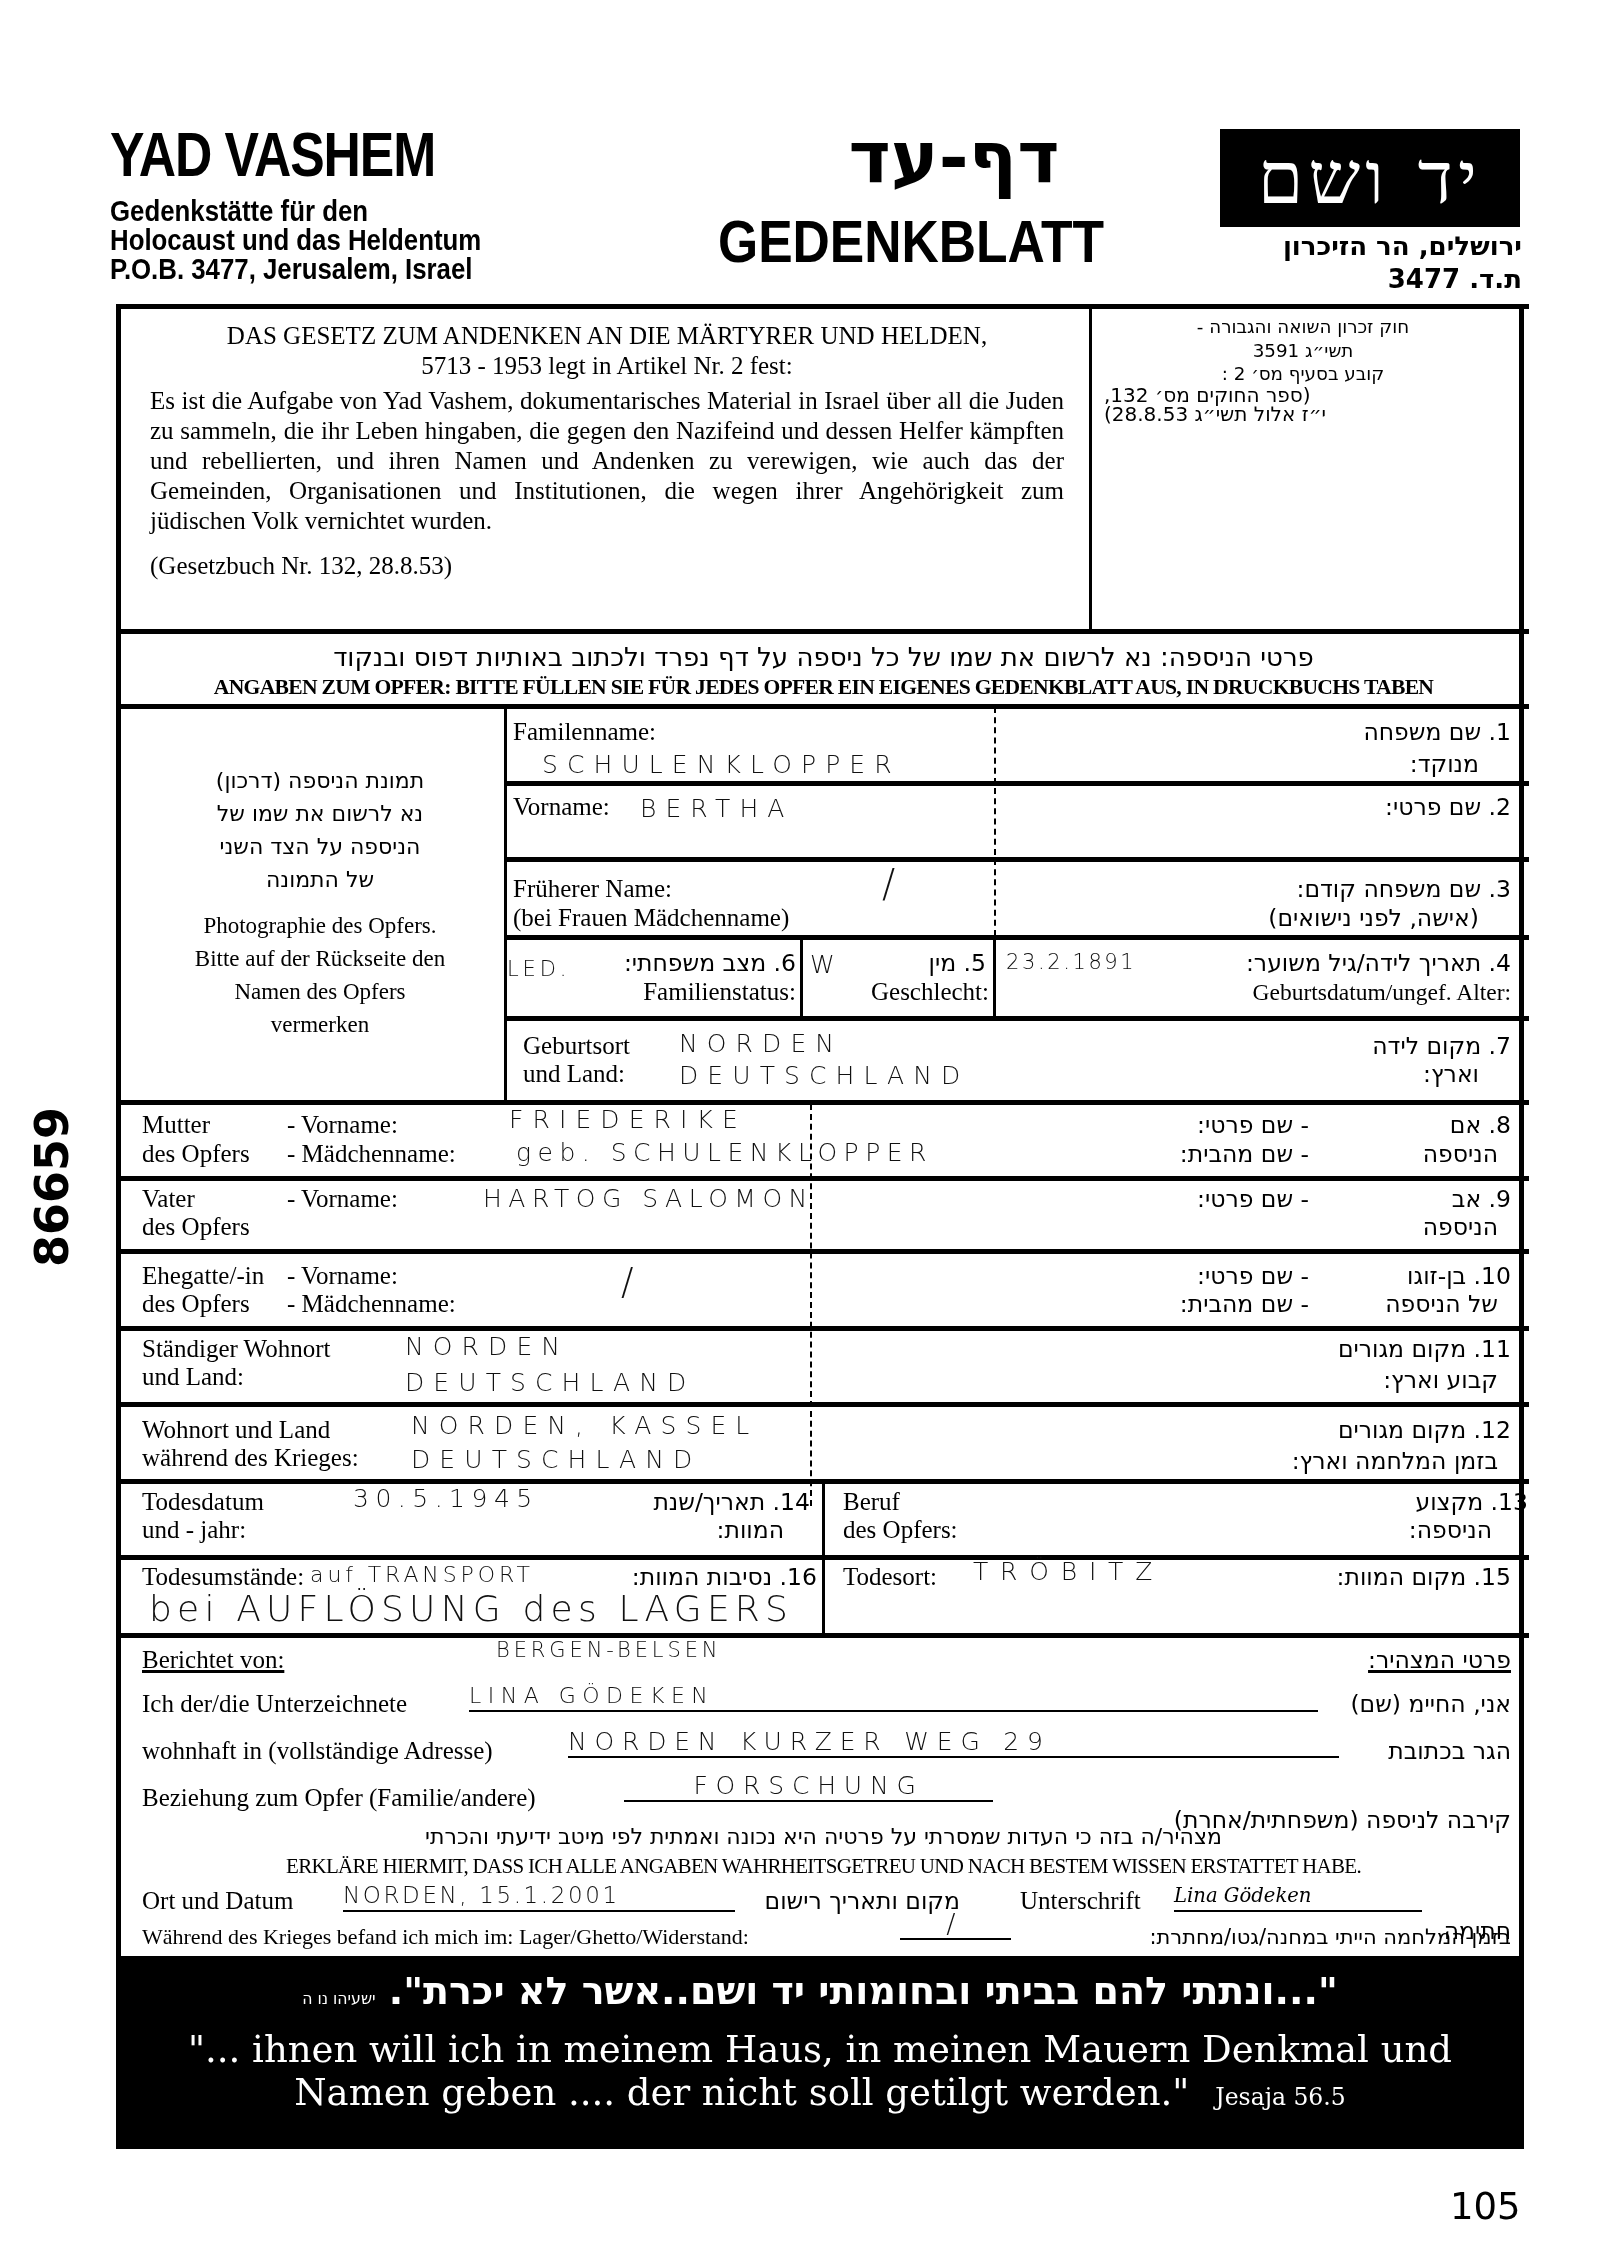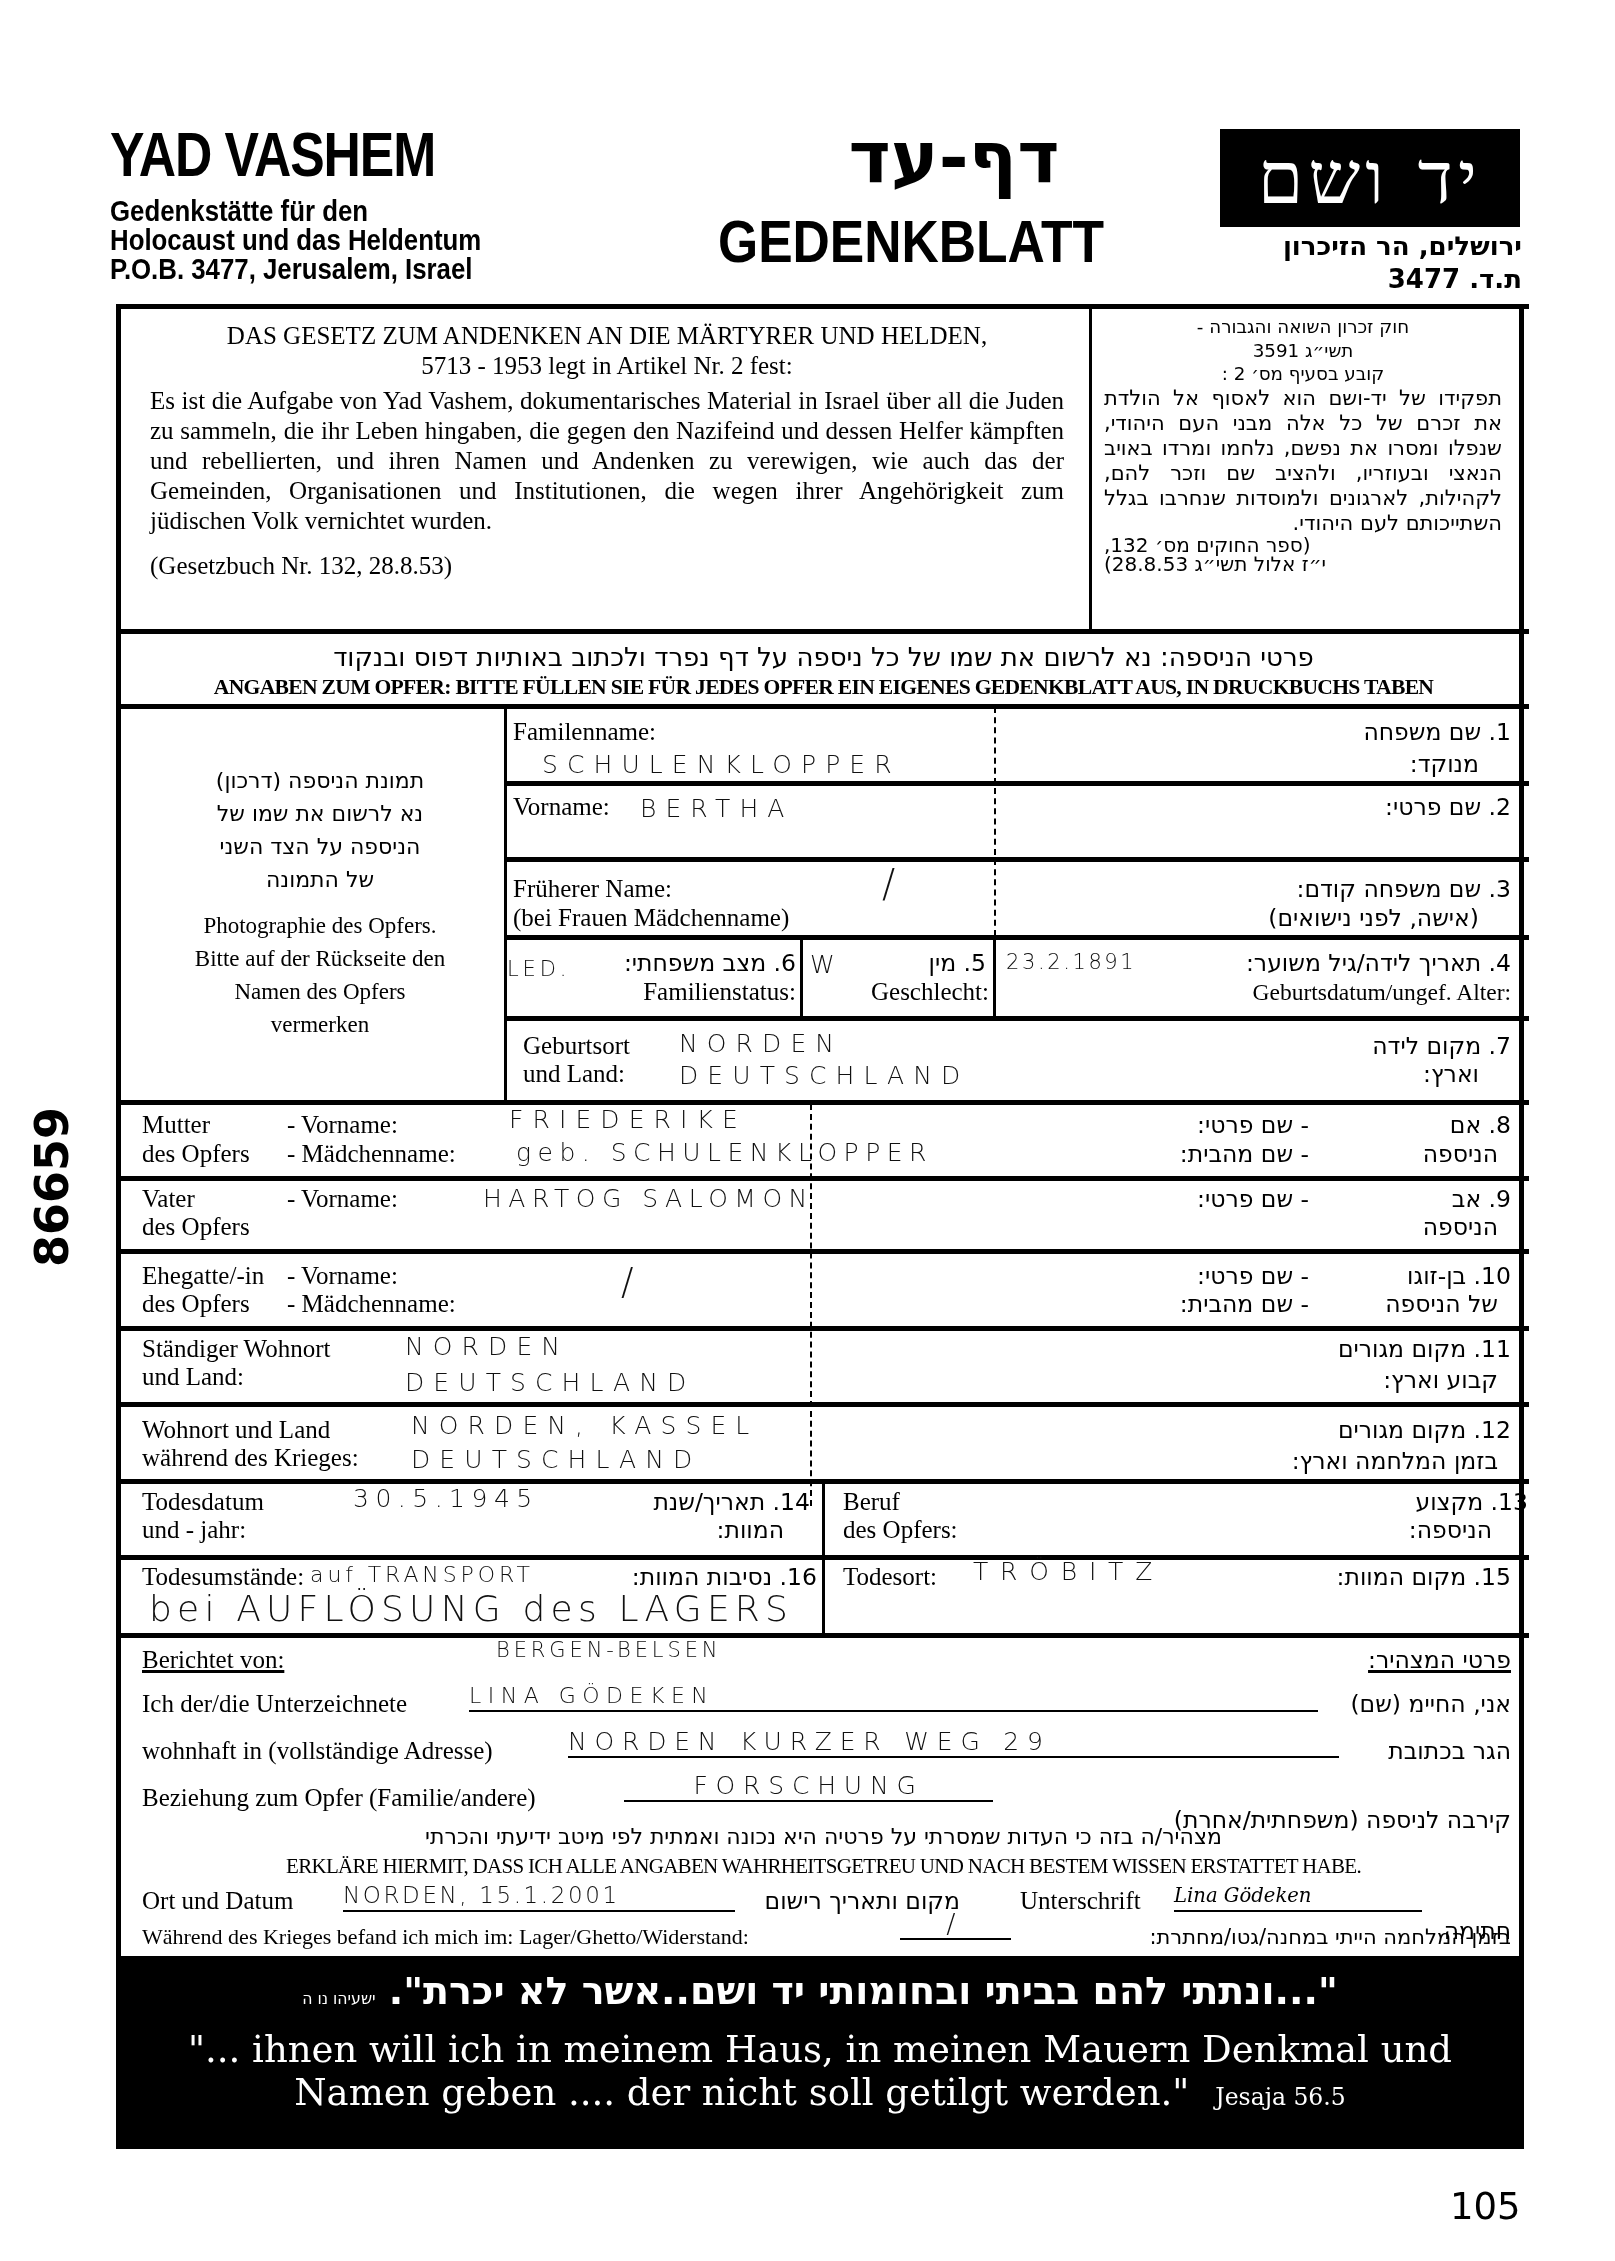--- a/index.html
+++ b/index.html
@@ -79,21 +79,20 @@
 <div class="abs law-de">
   <div class="center">DAS GESETZ ZUM ANDENKEN AN DIE MÄRTYRER UND HELDEN,</div>
   <div class="center">5713 - 1953 legt in Artikel Nr. 2 fest:</div>
   <p class="body">Es ist die Aufgabe von Yad Vashem, dokumentarisches Material in Israel über all die Juden zu sammeln, die ihr Leben hingaben, die gegen den Nazifeind und dessen Helfer kämpften und rebellierten, und ihren Namen und Andenken zu verewigen, wie auch das der Gemeinden, Organisationen und Institutionen, die wegen ihrer Angehörigkeit zum jüdischen Volk vernichtet wurden.</p>
   <p class="cite">(Gesetzbuch Nr. 132, 28.8.53)</p>
 </div>
 <div class="abs law-he heb">
   <div>חוק זכרון השואה והגבורה -</div>
   <div>תשי״ג 3591</div>
   <div>קובע בסעיף מס׳ 2 :</div>
-  <div class="just">תפקידו של יד-ושם הוא לאסוף אל הולדת את זכרם של כל אלה מבני העם היהודי, שנפלו ומסרו את נפשם, נלחמו ומרדו באויב הנאצי ובעוזריו, ולהציב שם וזכר להם, לקהילות, לארגונים ולמוסדות שנחרבו בגלל השתייכותם לעם היהודי.</div>
   <div class="small">(ספר החוקים מס׳ 132,</div>
   <div class="small">י״ז אלול תשי״ג 28.8.53)</div>
 </div>
 
 <div class="abs instr-he heb">פרטי הניספה: נא לרשום את שמו של כל ניספה על דף נפרד ולכתוב באותיות דפוס ובנקוד</div>
 <div class="abs instr-de">ANGABEN ZUM OPFER: BITTE FÜLLEN SIE FÜR JEDES OPFER EIN EIGENES GEDENKBLATT AUS, IN DRUCKBUCHS TABEN</div>
 
 <div class="vline" style="left:504px;top:704px;height:398px;"></div>
 <div class="abs photo-box">
   <div class="heb">תמונת הניספה (דרכון)</div>

